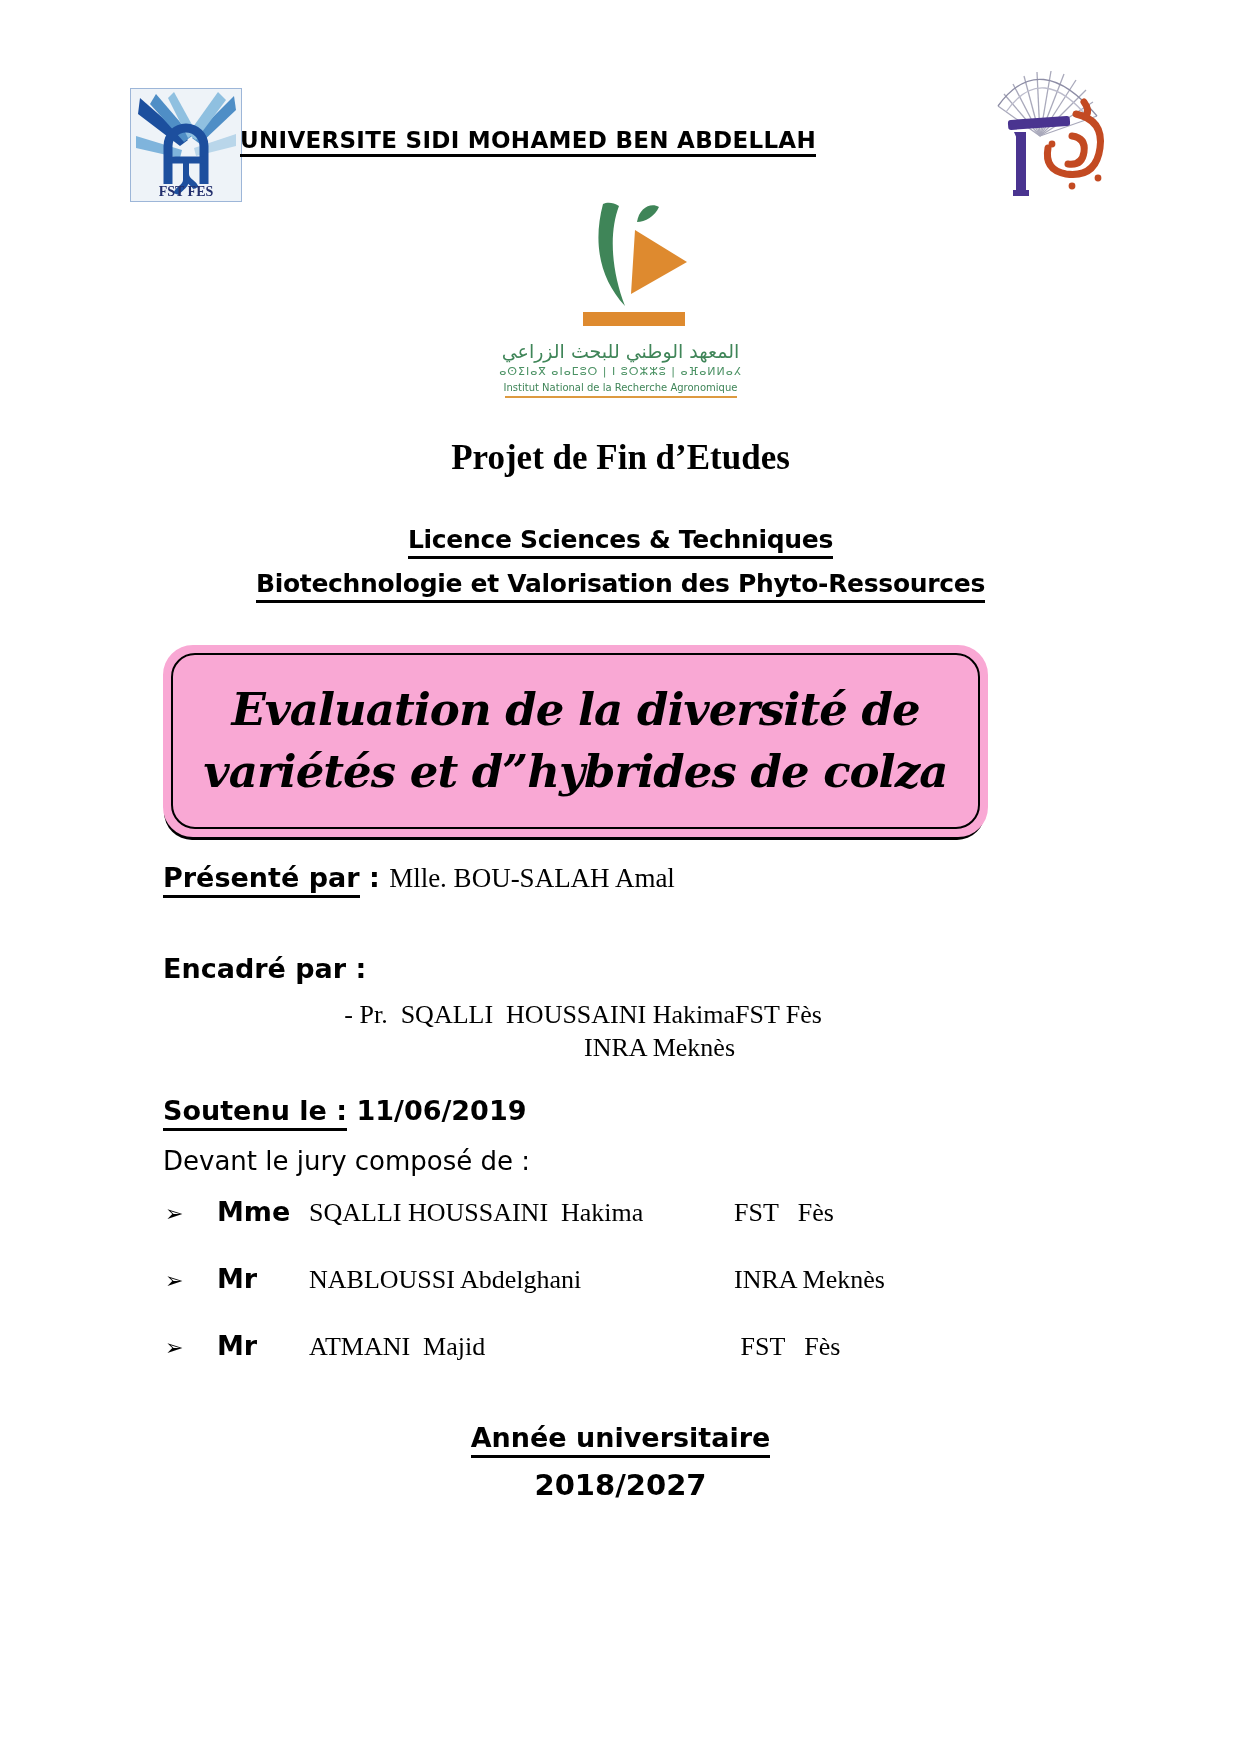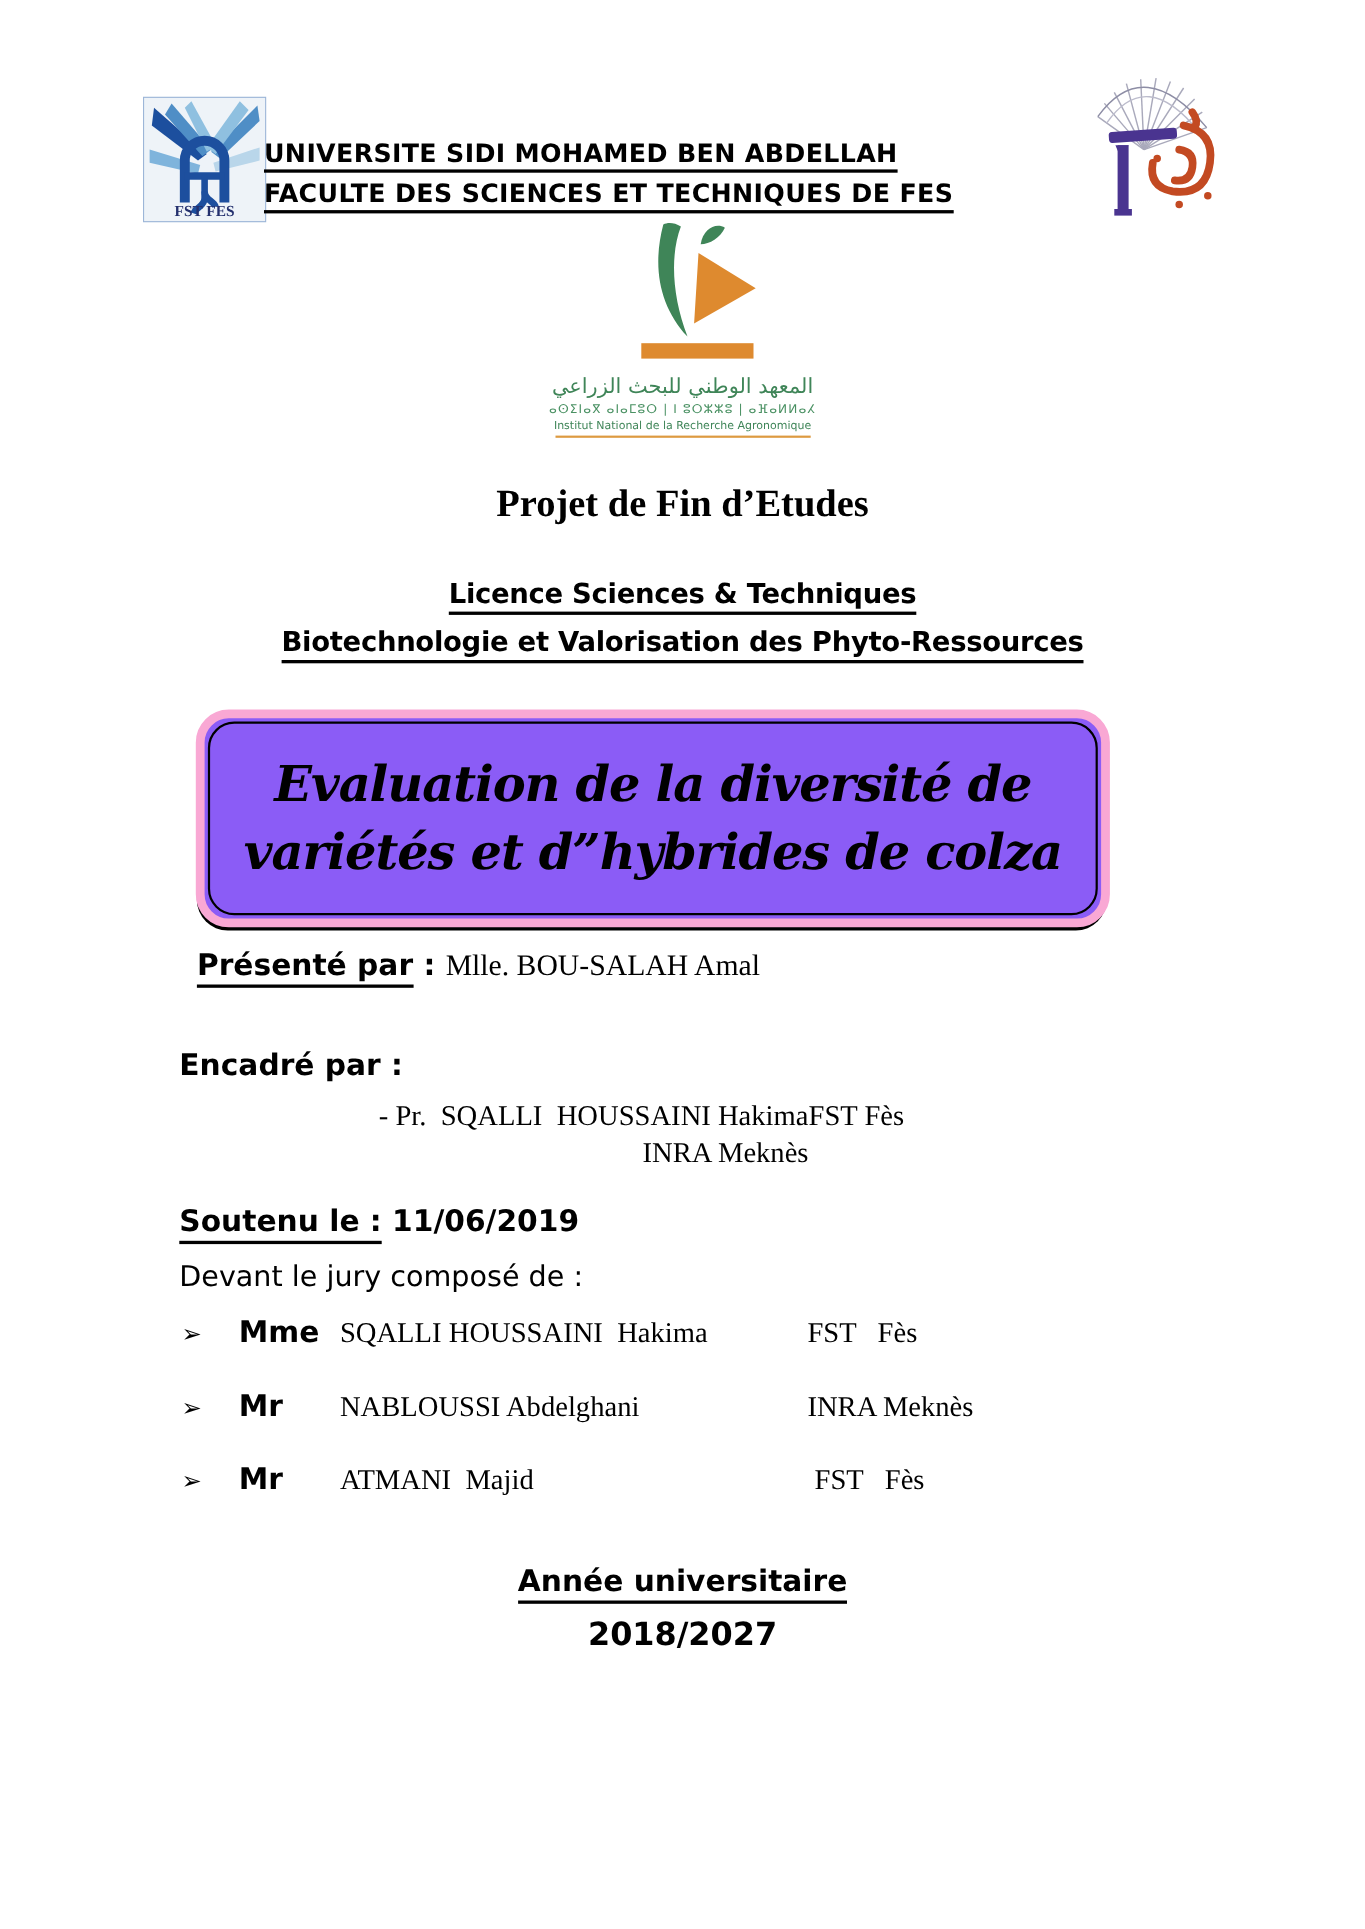--- a/index.html
+++ b/index.html
@@ -26,37 +26,37 @@
   .projet-title {
     position:absolute; left:0; top:438px; width:1241px; text-align:center;
     font-family:"Liberation Serif", serif; font-weight:bold; font-size:35px;
   }
   .degree { position:absolute; left:0; width:1241px; text-align:center; font-weight:bold; font-size:25px; letter-spacing:-0.3px; }
   .degree-1 { top:525px; }
   .degree-2 { top:569px; }
   .degree .uline { border-bottom:3px solid #000; padding-bottom:2px; white-space:nowrap; }
   
   .title-frame {
-    position:absolute; left:178px; top:645px; width:815px; height:182px;
-    border:8px solid #f9a8d4; border-radius:30px; background:#8b5cf6;
+    position:absolute; left:163px; top:645px; width:815px; height:182px;
+    border:5px solid #f9a8d4; border-radius:30px; background:#f9a8d4;
     box-shadow:-1px 5px 0 -2px #000;
   }
   .title-frame-inner {
     position:absolute; left:3px; top:3px; right:3px; bottom:3px;
     border:2px solid #000; border-radius:24px;
     display:flex; flex-direction:column; justify-content:center; align-items:center;
   }
   .thesis-title {
     font-family:"DejaVu Serif", serif; font-style:italic; font-weight:bold;
     font-size:45px; line-height:62px; text-align:center; letter-spacing:-1px;
   }
   
   .label-comic { font-weight:bold; font-size:27px; }
   .uline3 { border-bottom:3px solid #000; padding-bottom:2px; }
-  .presente { position:absolute; left:163px; top:862px; font-size:27px;margin-left:16px; }
+  .presente { position:absolute; left:163px; top:862px; font-size:27px; }
   .presente .value { font-family:"Liberation Serif", serif; font-size:27px; }
   .encadre-label { position:absolute; left:163px; top:953px; }
   .supervisors { position:absolute; left:285px; top:998px; font-family:"Liberation Serif", serif; font-size:26px; line-height:33px; }
   .sup-row { display:grid; grid-template-columns:450px 1fr;text-align:right; }
   .sup-row span { white-space:pre; }
   .soutenu { position:absolute; left:163px; top:1095px; font-size:27px; font-weight:bold; }
   .devant { position:absolute; left:163px; top:1146px; font-size:26px; font-weight:normal; }
   .jury { position:absolute; left:165px; top:1196px; width:920px; }
   .jury-row { display:grid; grid-template-columns:52px 92px 425px 1fr; align-items:baseline; margin-bottom:19px; }
   .jury-bullet { font-size:22px; }
@@ -90,21 +90,20 @@
         <line x1="38" y1="72" x2="74" y2="72" stroke-width="7"></line>
         <path d="M56,72 V92 c0,8 -8,8 -10,14" stroke-width="6"></path>
         <path d="M56,86 c0,8 8,8 10,14" stroke-width="6"></path>
       </g>
       <text x="56" y="108" text-anchor="middle" font-family="Liberation Serif, serif" font-size="14" font-weight="bold" fill="#24306e">FST FES</text>
     </svg>
   </div>
 
   <div class="header-text">
     <div><span class="uline">UNIVERSITE SIDI MOHAMED BEN ABDELLAH</span></div>
-    <div><span class="uline">FACULTE DES SCIENCES ET TECHNIQUES DE FES</span></div>
   </div>
 
   <div class="usmba-logo">
     <svg width="140" height="140" viewBox="0 0 140 140">
       <g stroke="#a9a9bb" stroke-width="1.3" fill="none">
         <path d="M60,70 L18,40"></path>
           <path d="M60,70 L24,28"></path>
           <path d="M60,70 L33,18"></path>
         <path d="M60,70 L44,10"></path>
           <path d="M60,70 L57,6"></path>

